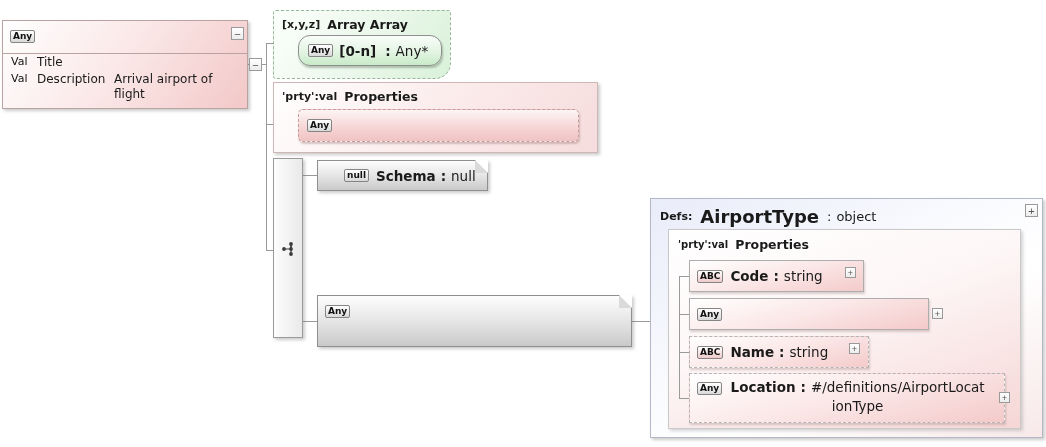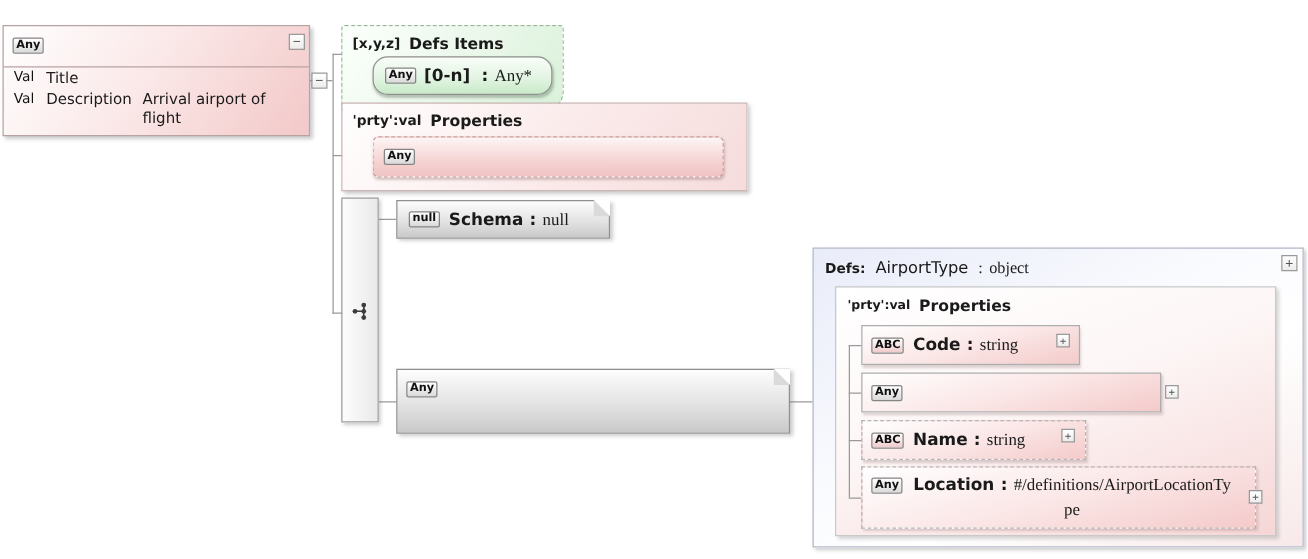--- a/index.html
+++ b/index.html
@@ -12,39 +12,39 @@
   .line{position:absolute;background:#9a9a9a;}
   .hline{height:1px;}
   .vline{width:1px;}
   .flexrow{display:flex;align-items:center;}
   .badge{display:inline-block;flex:none;font-size:9px;font-weight:bold;line-height:11px;
          padding:0 2px;border:1px solid #858585;border-radius:2px;color:#111;
          background:linear-gradient(#ffffff,#d9d9d9);}
   .badge.pinkb{background:linear-gradient(#ffffff,#efc9c9);}
   .tag{flex:none;font-weight:normal;font-size:10px;color:#111;}
   .sep{margin:0 5px;}
-  .typ{font-weight:normal;font-family:Liberation Serif, serif;}
+  .typ{font-weight:normal;}
   .pm{position:absolute;box-sizing:border-box;width:13px;height:13px;border:1px solid #9a9a9a;
       background:linear-gradient(#ffffff,#ececec);color:#555;font-size:11px;line-height:10px;
       text-align:center;cursor:pointer;padding:0;}
 
   
   .rootbox{left:2px;top:20px;width:246px;height:89px;border-color:#b9a2a2;
            background:linear-gradient(125deg,#ffffff 0%,#fbe9e9 45%,#f3c8c8 100%);}
   .rootbox .hd{height:31px;padding-left:7px;gap:7px;}
   .rootbox .hd .ttl{font-size:15px;font-weight:bold;white-space:nowrap;}
   .rootbox .hd .sep{margin:0 6px 0 10px;}
   .rootsep{position:absolute;left:0;right:0;top:32px;height:1px;background:#b9a2a2;}
   .valrow{padding:3px 0 0 8px;font-size:12px;align-items:flex-start;}
   .valrow .tag{width:26px;font-size:11px;}
   .valrow .key{width:77px;flex:none;}
   .valrow .val{width:125px;line-height:15px;}
 
   
-  .arraybox{left:273px;top:20px;width:178px;height:69px;border:1px dashed #9ab69a;
+  .arraybox{left:273px;top:10px;width:178px;height:69px;border:1px dashed #9ab69a;
             border-radius:3px 3px 16px 3px;box-shadow:none;
             background:linear-gradient(125deg,#fcfffc 0%,#eaf7ea 55%,#d9f1d9 100%);}
   .arraybox .hd{padding:6px 0 0 8px;gap:7px;}
   .grptitle{font-size:12.5px;font-weight:bold;}
   .greenitem{left:24px;top:24px;width:144px;height:31px;border-radius:12px;border-color:#8f8f8f;
              background:linear-gradient(#f9fdf9 0%,#e3f4e3 55%,#c8eac8 100%);
              padding-left:9px;gap:6px;box-shadow:1px 2px 2px rgba(90,110,90,.4);}
   .itemtext{font-size:13.5px;font-weight:bold;white-space:nowrap;}
 
   
@@ -55,34 +55,34 @@
             background:linear-gradient(#fdf5f5 0%,#f6d3d3 60%,#f0c3c3 100%);
             padding-left:8px;gap:6px;box-shadow:1px 2px 2px rgba(140,100,100,.35);}
 
   
   .conbar{left:273px;top:158px;width:30px;height:180px;border-color:#9a9a9a;
           background:linear-gradient(to right,#fdfdfd,#e9e9e9);}
   .conbar svg{position:absolute;left:6px;top:81px;}
 
   
   .graynote{border-color:#8f8f8f;background:linear-gradient(#fdfdfd 0%,#e3e3e3 55%,#c9c9c9 100%);}
-  .nullbox{left:317px;top:160px;width:171px;height:31px;padding-left:9px;gap:7px;}
+  .nullbox{left:317px;top:160px;width:171px;height:31px;padding-left:26px;gap:7px;}
   .refbox{left:317px;top:295px;width:315px;height:52px;align-items:flex-start;padding:6px 22px 0 7px;gap:5px;display:flex;}
   .refbox .wraptext{flex:1;text-align:center;font-size:13.5px;font-weight:bold;
                     line-height:19px;word-break:break-all;margin-top:-1px;}
   .cut{position:absolute;top:-1px;right:-1px;width:0;height:0;
        border-top:13px solid #ffffff;border-left:13px solid transparent;}
   .flap{position:absolute;top:-1px;right:-1px;width:0;height:0;
         border-left:13px solid #dadada;border-top:13px solid transparent;}
 
   
   .defsbox{left:650px;top:198px;width:393px;height:240px;border-color:#b3b7c6;
            background:linear-gradient(150deg,#e9ecf9 0%,#f9fafe 40%,#ffffff 62%,#f8e9e9 100%);}
   .defsbox .hd{padding:7px 0 0 9px;gap:8px;}
-  .defsbox .hd .nm{font-size:13px;font-weight:normal;}
+  .defsbox .hd .nm{font-size:18px;font-weight:bold;}
   .defsbox .hd .typ{font-size:13px;}
   .dtag{flex:none;font-weight:bold;font-size:11px;}
 
   .innerprops{left:17px;top:30px;width:353px;height:200px;border-color:#c9c9c9;
               background:linear-gradient(160deg,#ffffff 0%,#fdf6f6 45%,#f6d6d6 100%);
               box-shadow:2px 2px 3px rgba(120,120,120,.3);}
   .innerprops .hd{padding:7px 0 0 9px;gap:7px;}
   .defitem{position:absolute;box-sizing:border-box;display:flex;align-items:center;
            padding-left:7px;gap:7px;border:1px solid #adadad;
            background:linear-gradient(165deg,#ffffff 0%,#fbe7e7 50%,#f4caca 100%);
@@ -124,21 +124,21 @@
       <span class="key">Description</span>
       <span class="val">Arrival airport of flight</span>
     </div>
   </div>
 
   <button class="pm" style="left:249px;top:58px;">−</button>
 
   <div class="box arraybox">
     <div class="flexrow hd">
       <span class="dtag">[x,y,z]</span>
-      <span class="grptitle">Defs Items</span>
+      <span class="grptitle">Array Array</span>
     </div>
     <div class="box flexrow greenitem">
       <span class="badge">Any</span>
       <span class="itemtext"><span>[0-n]</span><span class="sep" style="margin-left:9px;">:</span><span class="typ">Any*</span></span>
     </div>
   </div>
 
   <div class="box propsbox">
     <div class="flexrow hd">
       <span class="dtag">'prty':val</span>

